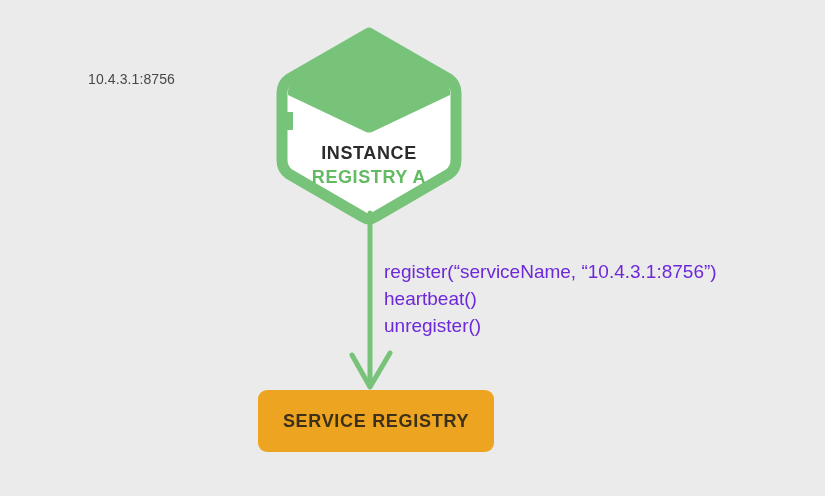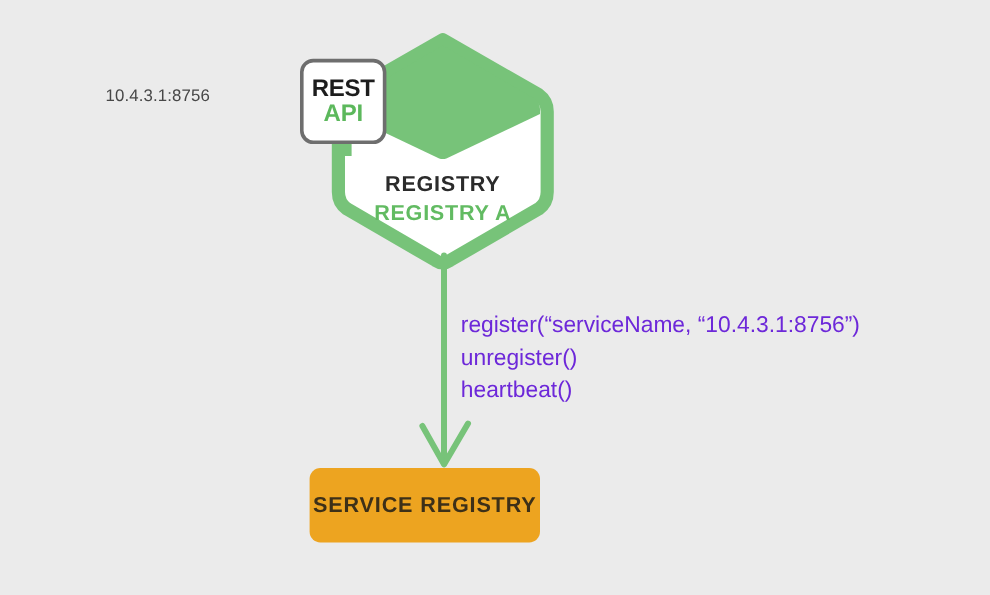--- a/index.html
+++ b/index.html
@@ -103,21 +103,21 @@
     color: #6d28d9;
     line-height: 27px;
     white-space: nowrap;
   }
 
   
   #registry-box {
     position: absolute;
     left: 258px;
     top: 390px;
-    width: 192px;
+    width: 236px;
     height: 62px;
     background: #eda420;
     border-radius: 9px;
     display: flex;
     align-items: center;
     justify-content: center;
     z-index: 4;
   }
   #registry-box .label {
     font-size: 18px;
@@ -162,33 +162,29 @@
     <rect x="282" y="112" width="11" height="18" fill="#77c379"></rect>
 
     <g>
       <line x1="370" y1="213" x2="370" y2="386" stroke="#77c379" stroke-width="5" stroke-linecap="round"></line>
       <path d="M 352 355 L 370 387 L 390 353" fill="none" stroke="#77c379" stroke-width="5" stroke-linecap="round" stroke-linejoin="round"></path>
     </g>
   </svg>
 
   <div id="ip-label">10.4.3.1:8756</div>
 
-  <div id="rest-api-box">
-    <div class="line1">REST</div>
-    <div class="line2">API</div>
-  </div>
 
   <div id="hex-text">
-    <div class="hx1">REGISTRY</div>
+    <div class="hx1">INSTANCE</div>
     <div class="hx2">REGISTRY A</div>
   </div>
 
   <div id="call-list">
     <div>register(“serviceName, “10.4.3.1:8756”)</div>
+    <div>heartbeat()</div>
     <div>unregister()</div>
-    <div>heartbeat()</div>
   </div>
 
   <div id="registry-box">
     <span class="label">SERVICE REGISTRY</span>
   </div>
 
 </div>
 
 </body></html>

